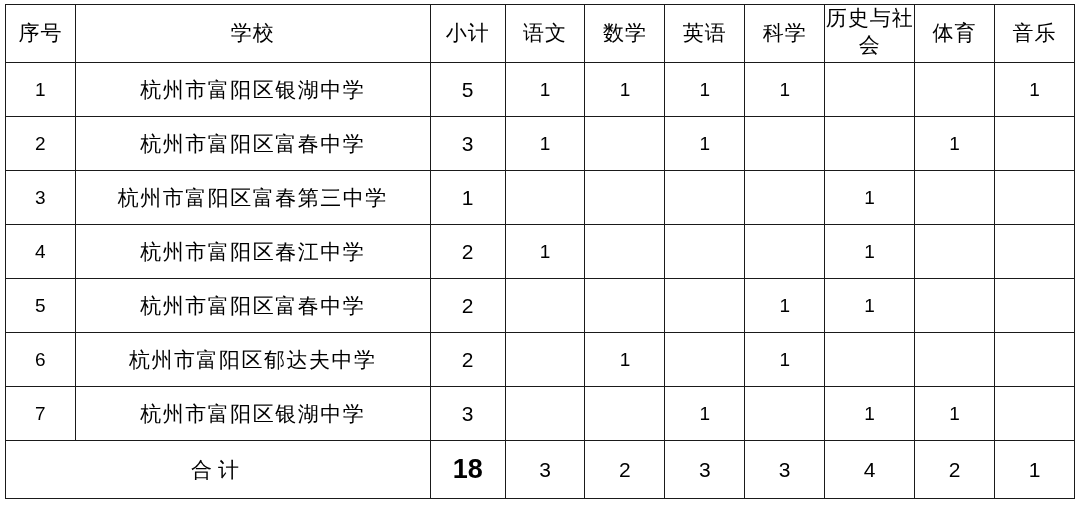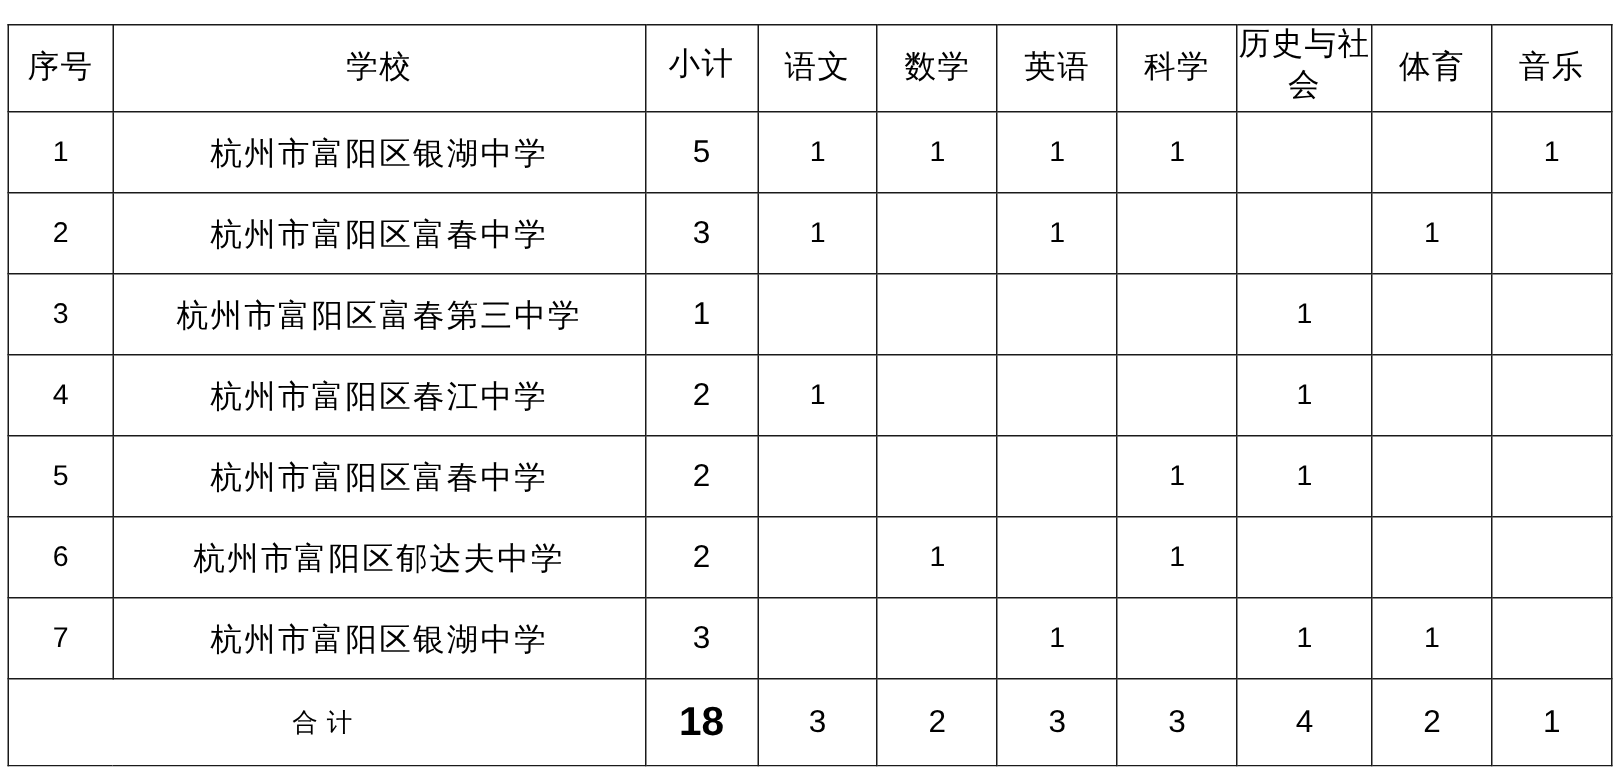--- a/index.html
+++ b/index.html
@@ -12,21 +12,21 @@
     height: 511px;
     font-family: "Liberation Sans", sans-serif;
     color: #000000;
     overflow: hidden;
   }
   .page {
     width: 940px;
     height: 511px;
     position: relative;
     box-sizing: border-box;
-    padding: 16px 5px 5px 5px;
+    padding: 4px 5px 5px 5px;
   }
   table.data-table {
     border-collapse: collapse;
     table-layout: fixed;
     width: 1070px;
     margin: 0;
   }
   table.data-table th,
   table.data-table td {
     border: 1px solid #1a1a1a;
@@ -65,30 +65,30 @@
     font-size: 19px;
   }
   
   tr.total-row {
     height: 58px;
   }
   tr.total-row td {
     font-size: 21px;
   }
   tr.total-row td.total-label {
-    font-size: 17px;
+    font-size: 21px;
     letter-spacing: 6px;
   }
   tr.total-row td.total-sum {
     font-weight: bold;
     font-size: 27px;
   }
   .w-index   { width: 68px; }
   .w-school  { width: 350px; }
-  .w-subtotal{ width: 73px; font-family: Liberation Mono, monospace; }
+  .w-subtotal{ width: 73px; }
   .w-subject { width: 78px; }
   .w-subject-wide { width: 88px; font-family: Liberation Mono, monospace; }
 </style>
 </head>
 <body>
 
 <div class="page">
   <table class="data-table">
     <thead>
       <tr>

